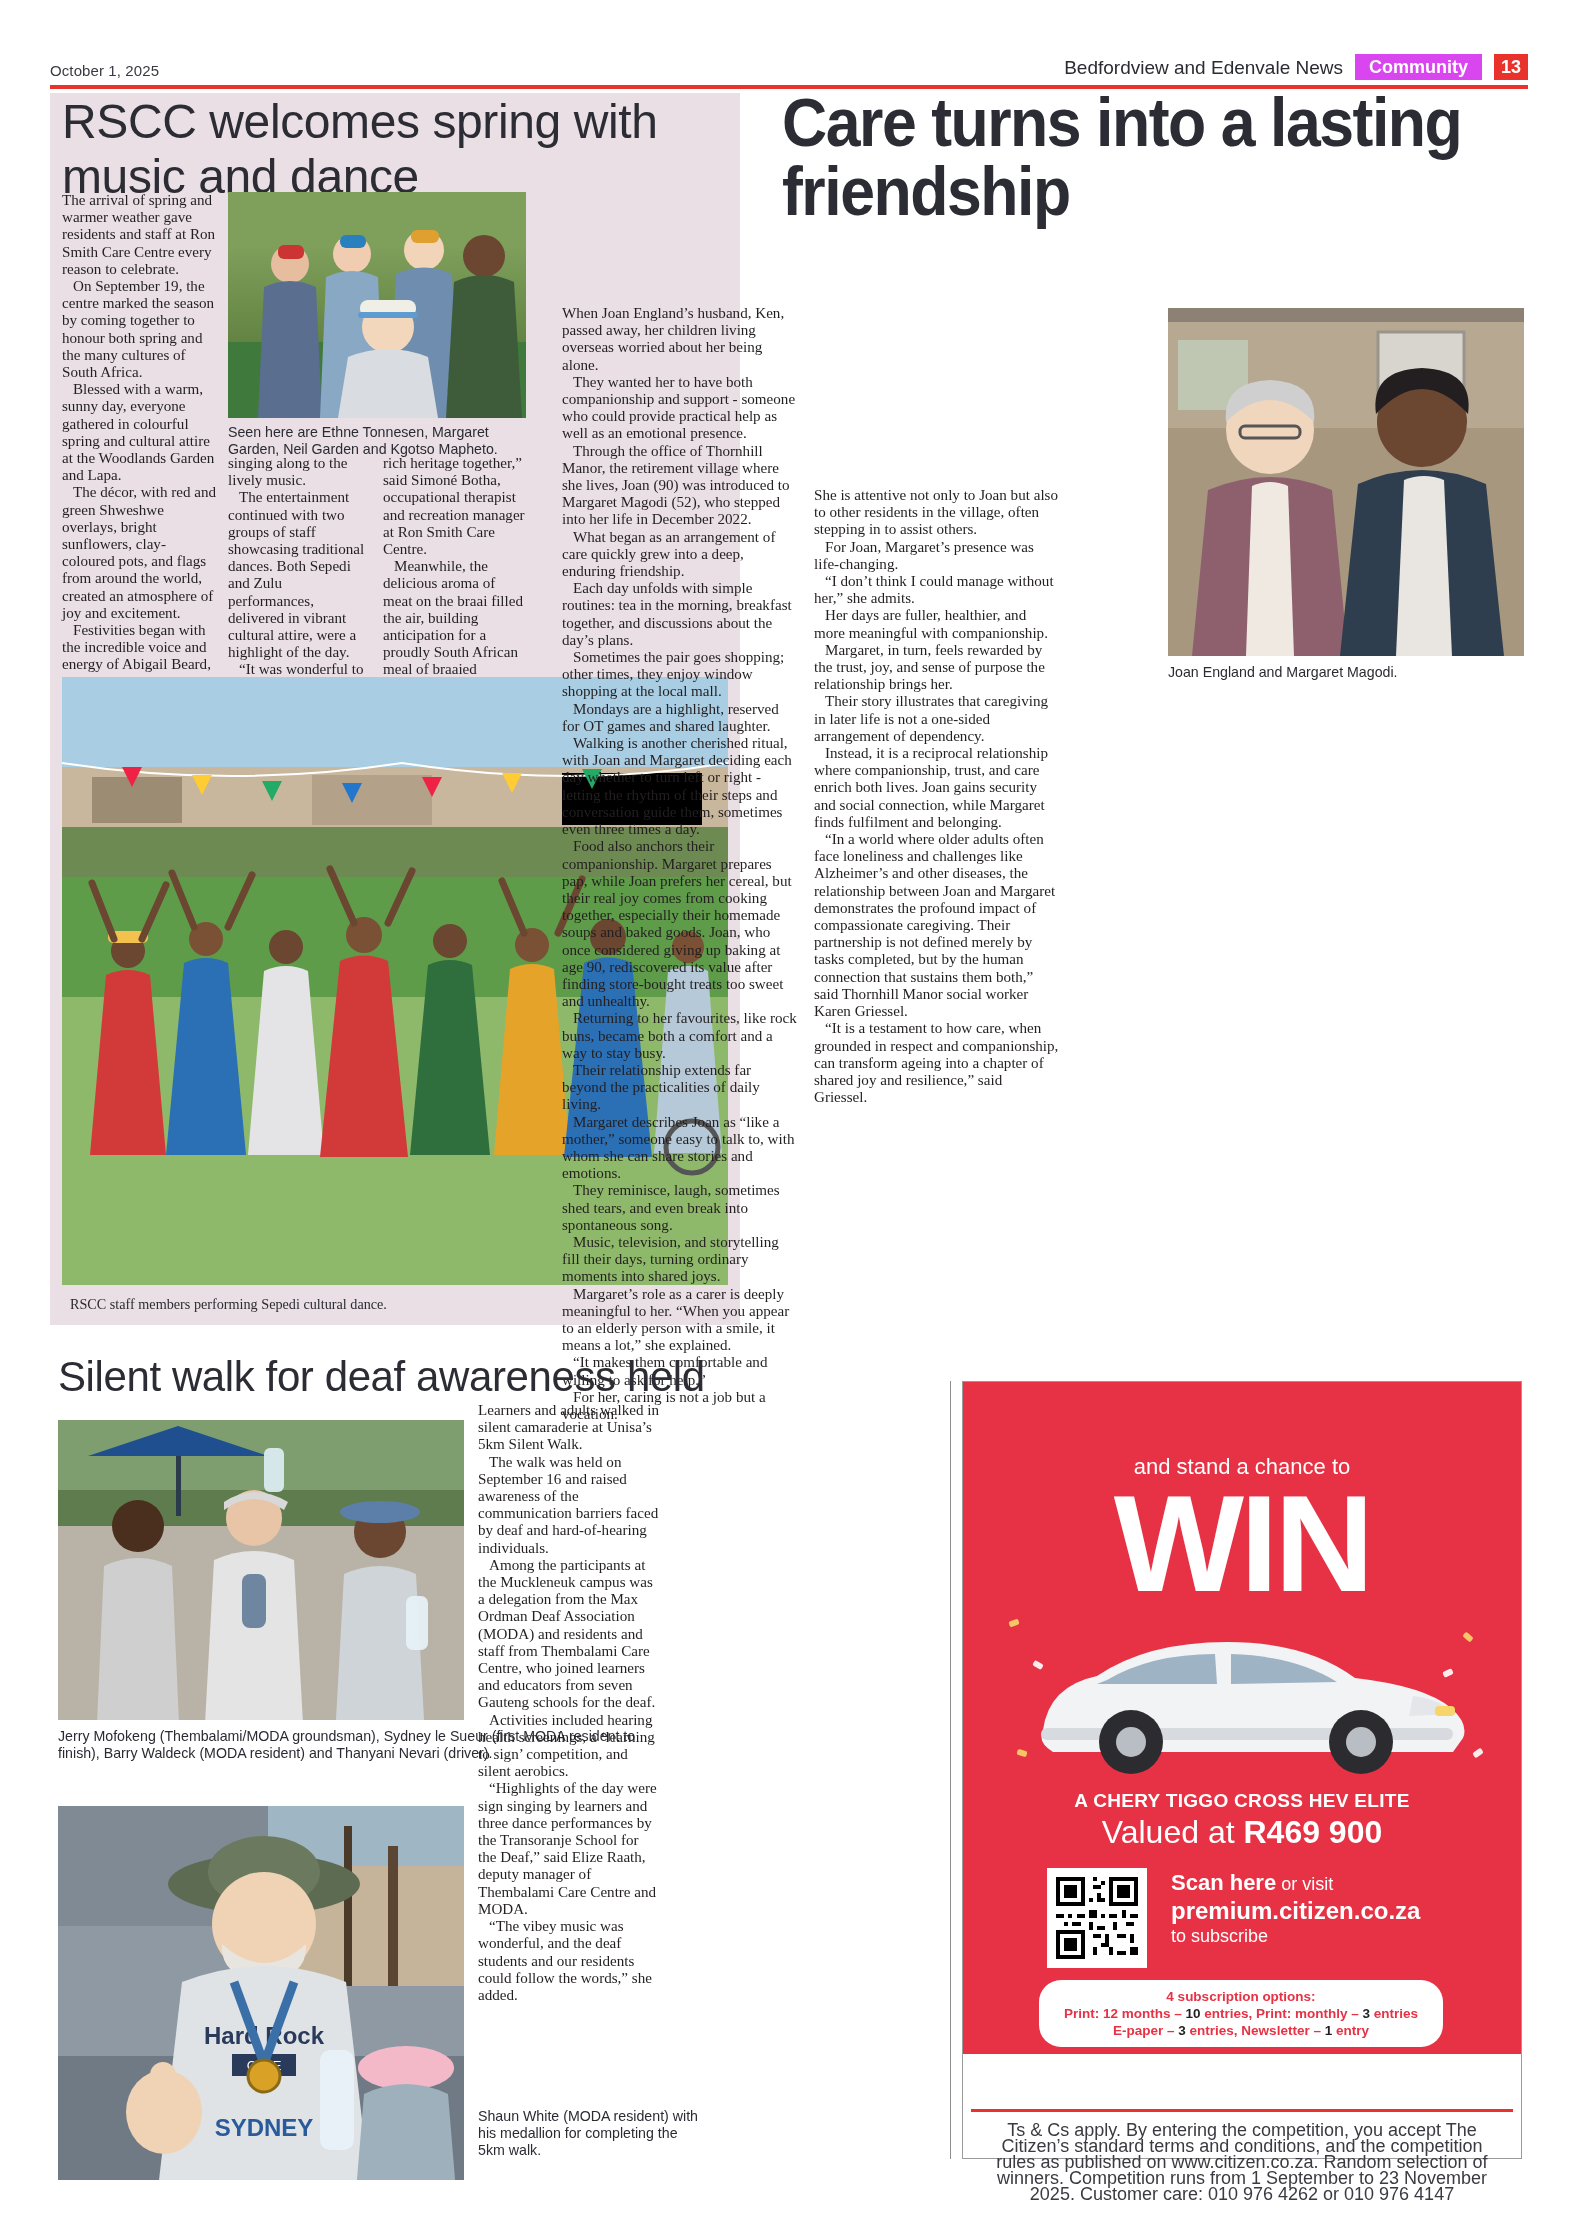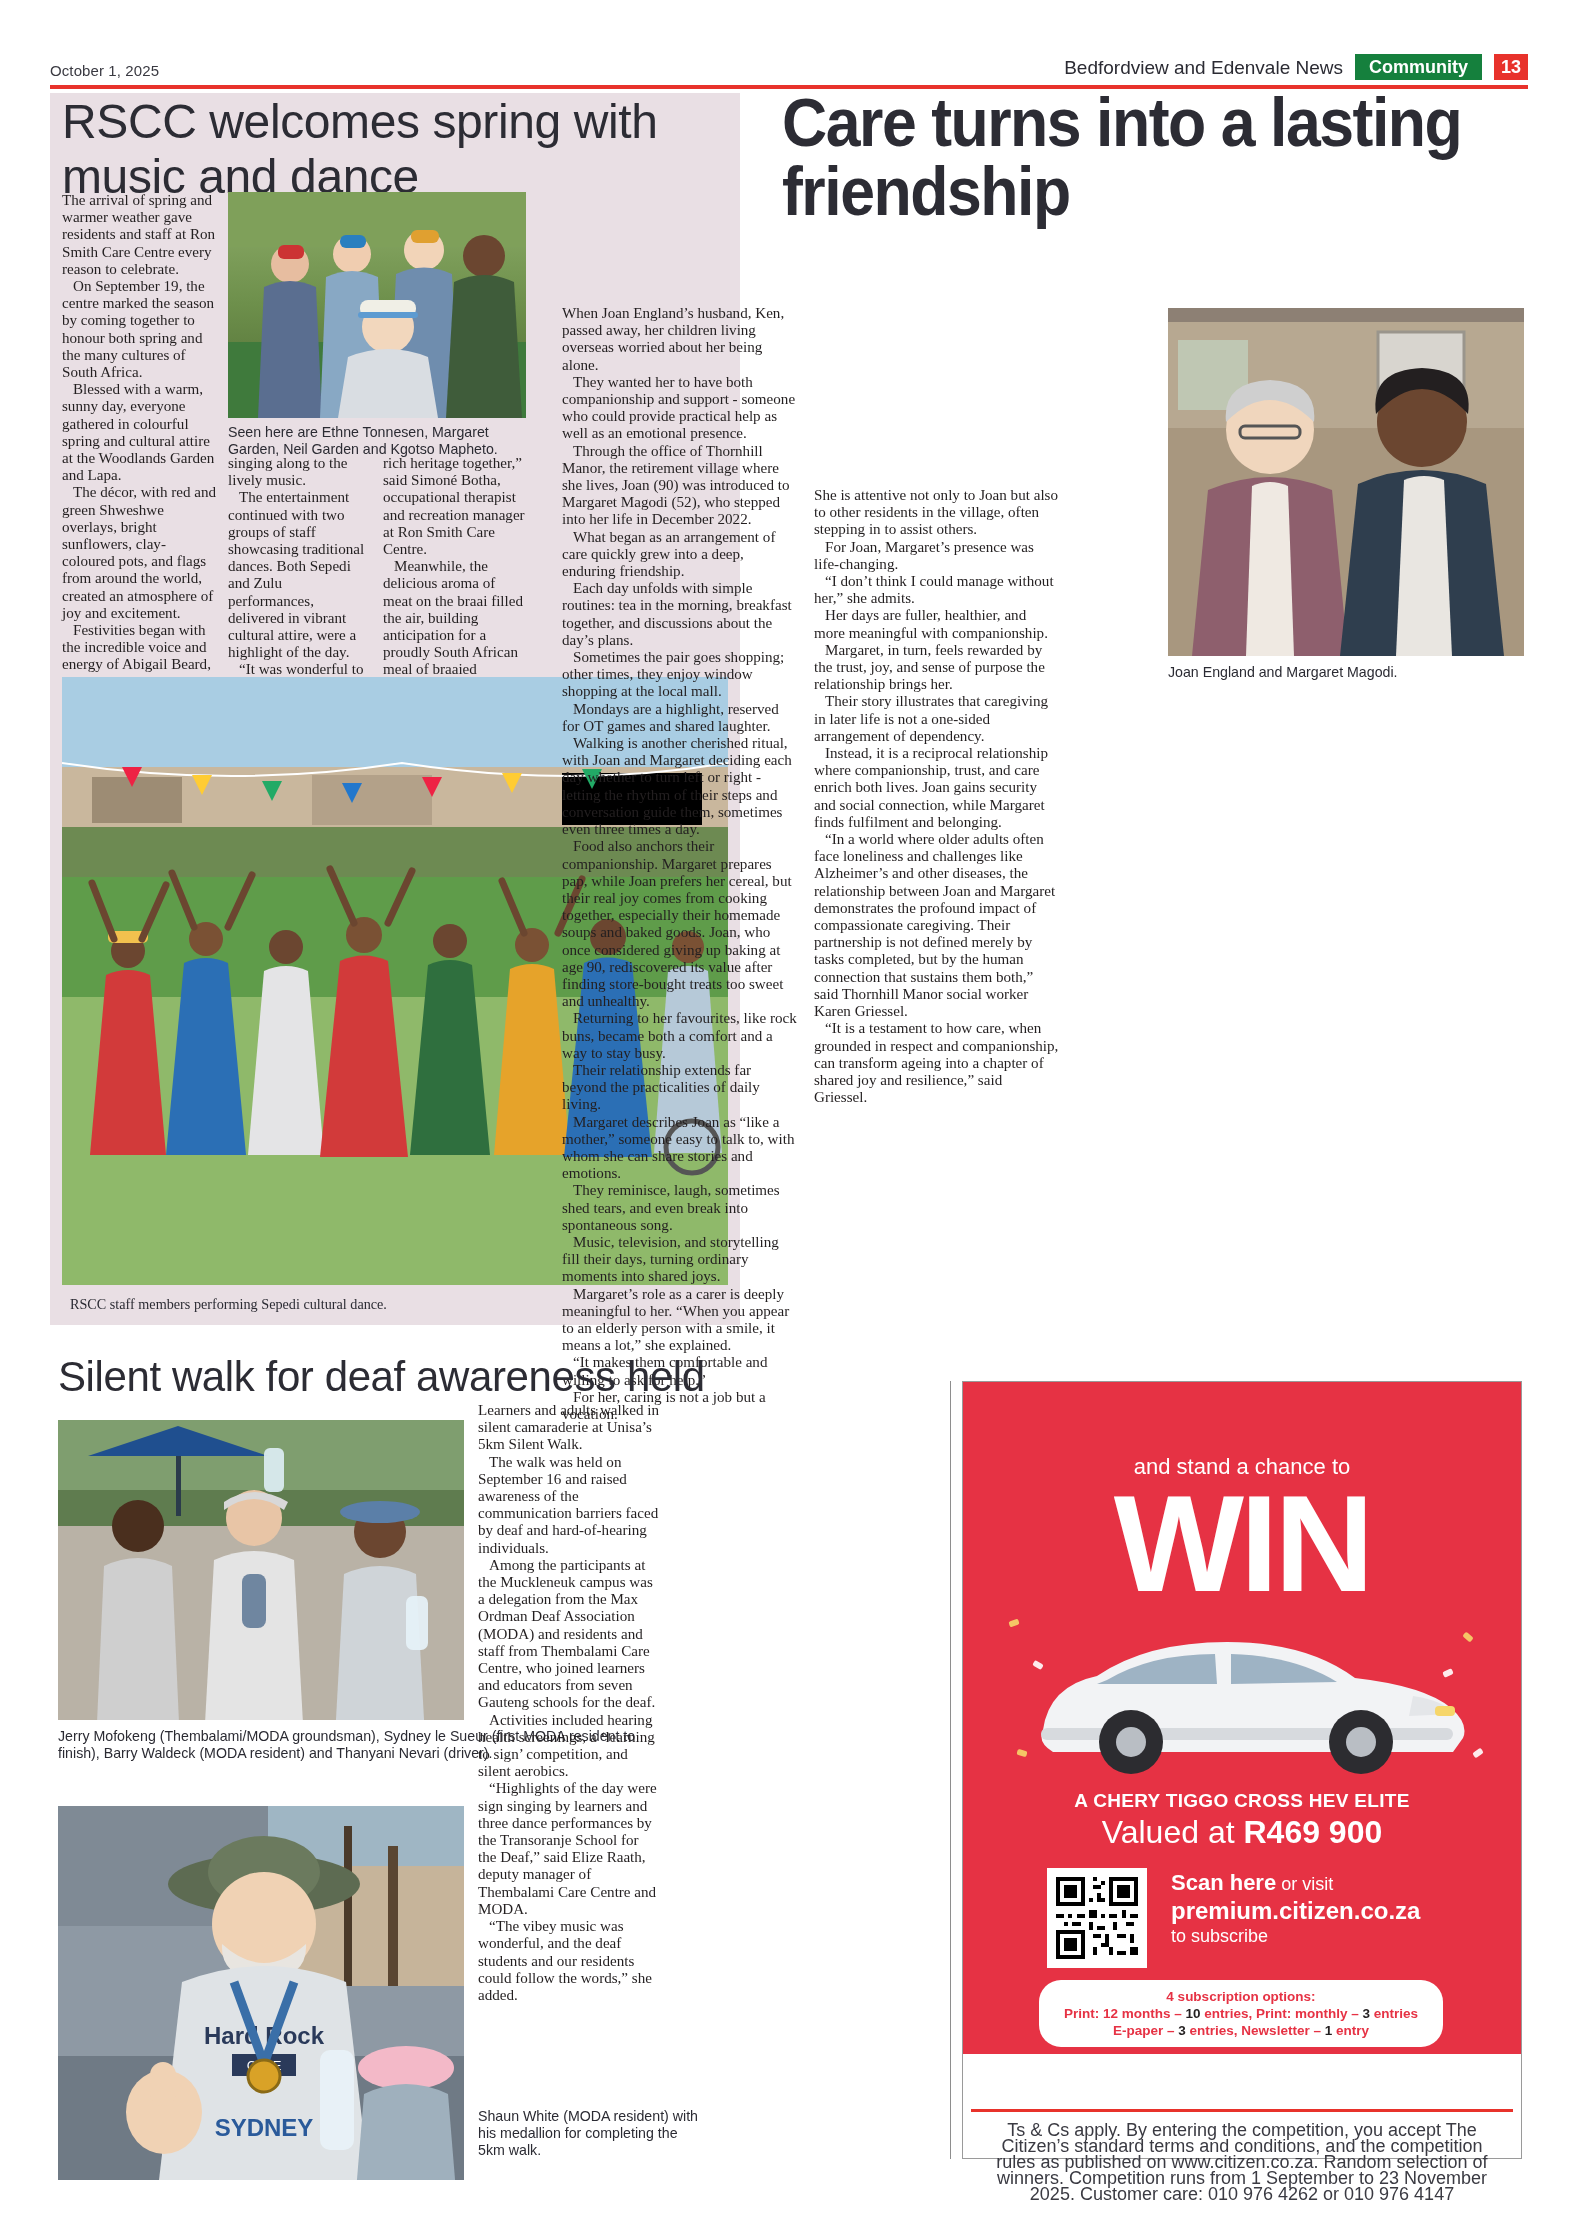--- a/index.html
+++ b/index.html
@@ -24,21 +24,21 @@
     font-size:15px; color:#3a3a42; letter-spacing:.1px;
     padding-bottom:1px;
   }
   .mast-right { display:flex; align-items:stretch; height:26px; }
   .mast-paper {
     font-family:"Liberation Sans", sans-serif;
     font-size:19px; color:#2b2b33; font-weight:400;
     display:flex; align-items:flex-end; padding-bottom:1px; padding-right:12px;
   }
   .mast-section {
-    background:#15803d; color:#ffffff;
+    background:#d946ef; color:#ffffff;
     font-family:"Liberation Sans", sans-serif;
     font-weight:700; font-size:18px;
     display:flex; align-items:center; padding:8px 14px;
   }
   .mast-page {
     background:#e8322b; color:#ffffff;
     font-family:"Liberation Sans", sans-serif;
     font-weight:700; font-size:18px;
     display:flex; align-items:center; justify-content:center;
     min-width:34px; margin-left:12px;

